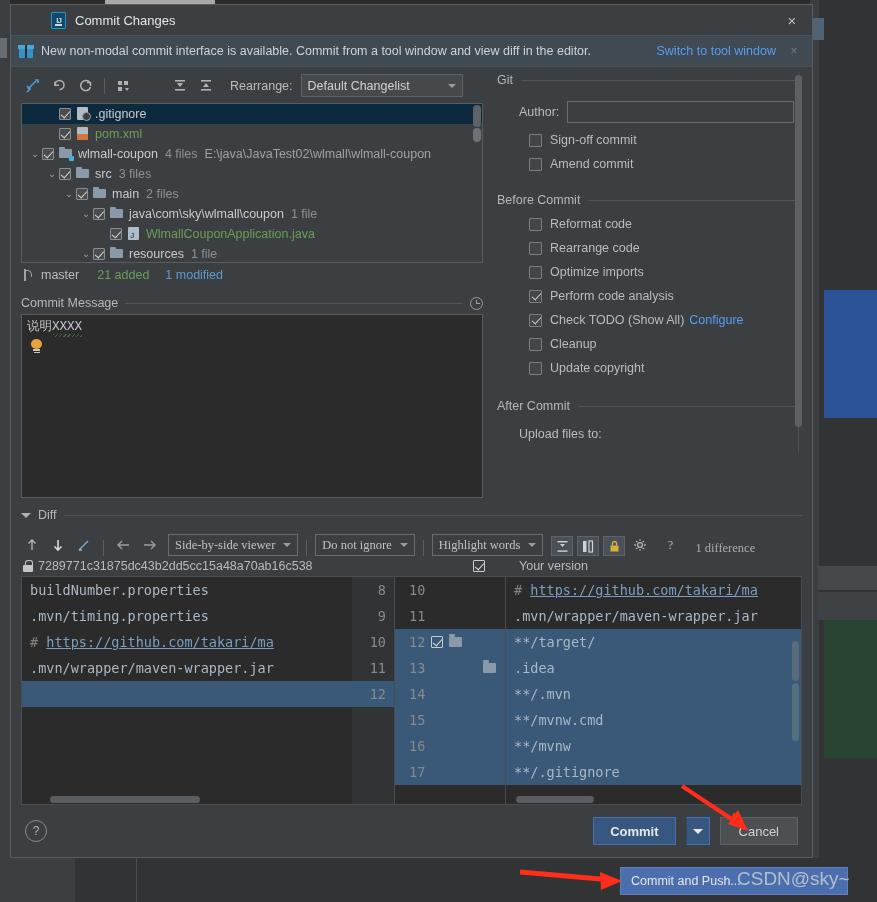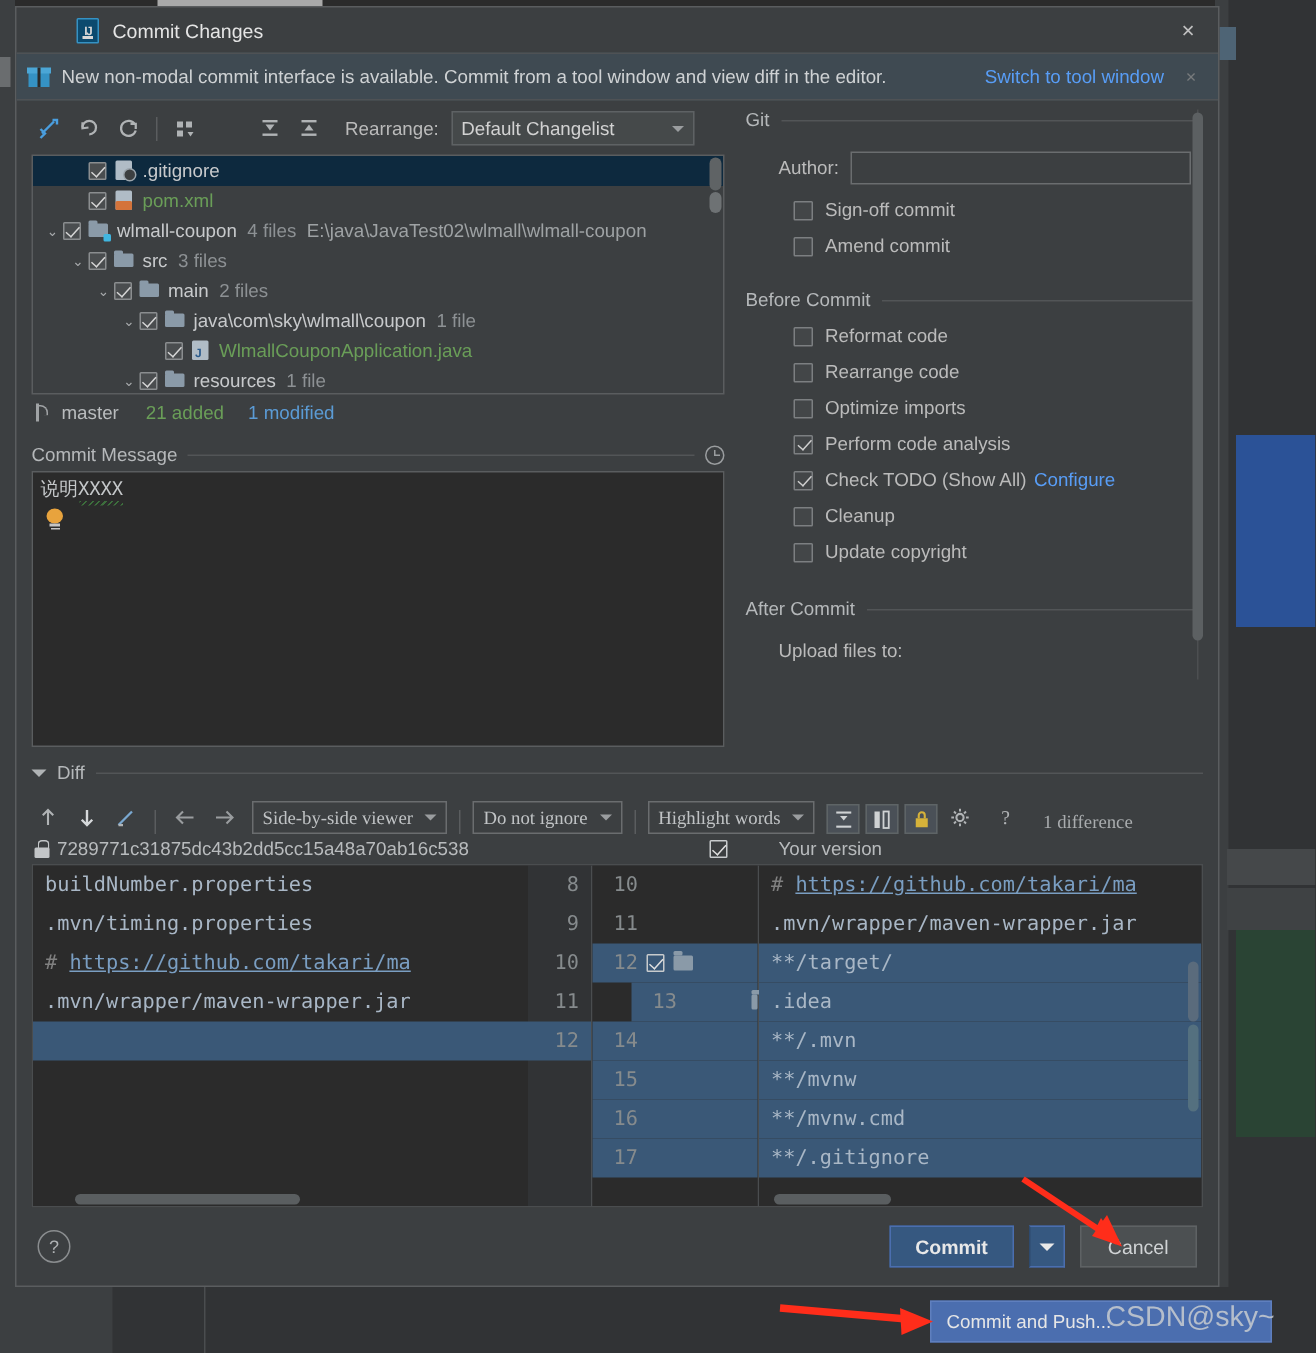--- a/index.html
+++ b/index.html
@@ -571,21 +571,21 @@
               <span>10</span>
             </div>
             <div class="gutline" style="display: flex; align-items: center; justify-content: flex-start; padding-left: 14px; gap: 6px; padding-right: 0px;">
               <span>11</span>
             </div>
             <div class="gutline hl" style="display: flex; align-items: center; justify-content: flex-start; padding-left: 14px; gap: 6px; padding-right: 0px;">
               <span>12</span>
               <span class="gchk"></span>
               <span class="gfold"></span>
             </div>
-            <div class="gutline hl" style="display: flex; align-items: center; justify-content: flex-start; padding-left: 14px; gap: 23px; padding-right: 0px; margin-left: 26px;">
+            <div class="gutline hl" style="display: flex; align-items: center; justify-content: flex-start; padding-left: 14px; gap: 23px; padding-right: 0px;">
               <span>13</span>
               <span style="width: 12px;"></span>
               <span class="gfold"></span>
             </div>
             <div class="gutline hl" style="display: flex; align-items: center; justify-content: flex-start; padding-left: 14px; gap: 6px; padding-right: 0px;">
               <span>14</span>
             </div>
             <div class="gutline hl" style="display: flex; align-items: center; justify-content: flex-start; padding-left: 14px; gap: 6px; padding-right: 0px;">
               <span>15</span>
             </div>
@@ -598,22 +598,22 @@
           </div>
       </div>
       <div class="vsep"></div>
       <div class="pane pane-right">
         <div id="right-code">
             <div class="codeline"><span style="color:#808080"># </span><span class="lnk">https://github.com/takari/ma</span></div>
             <div class="codeline">.mvn/wrapper/maven-wrapper.jar</div>
             <div class="codeline hl">**/target/</div>
             <div class="codeline hl">.idea</div>
             <div class="codeline hl">**/.mvn</div>
+            <div class="codeline hl">**/mvnw.cmd</div>
             <div class="codeline hl">**/mvnw</div>
-            <div class="codeline hl">**/mvnw.cmd</div>
             <div class="codeline hl">**/.gitignore</div>
           </div>
         <div class="hscroll" style="left:10px;width:78px;"></div>
         <div style="position:absolute;right:2px;top:64px;width:7px;height:40px;background:#5a6b7c;border-radius:4px"></div>
         <div style="position:absolute;right:2px;top:106px;width:7px;height:58px;background:#54707f;border-radius:4px"></div>
       </div>
     </div>
   </div>
 
   <div class="footer">

